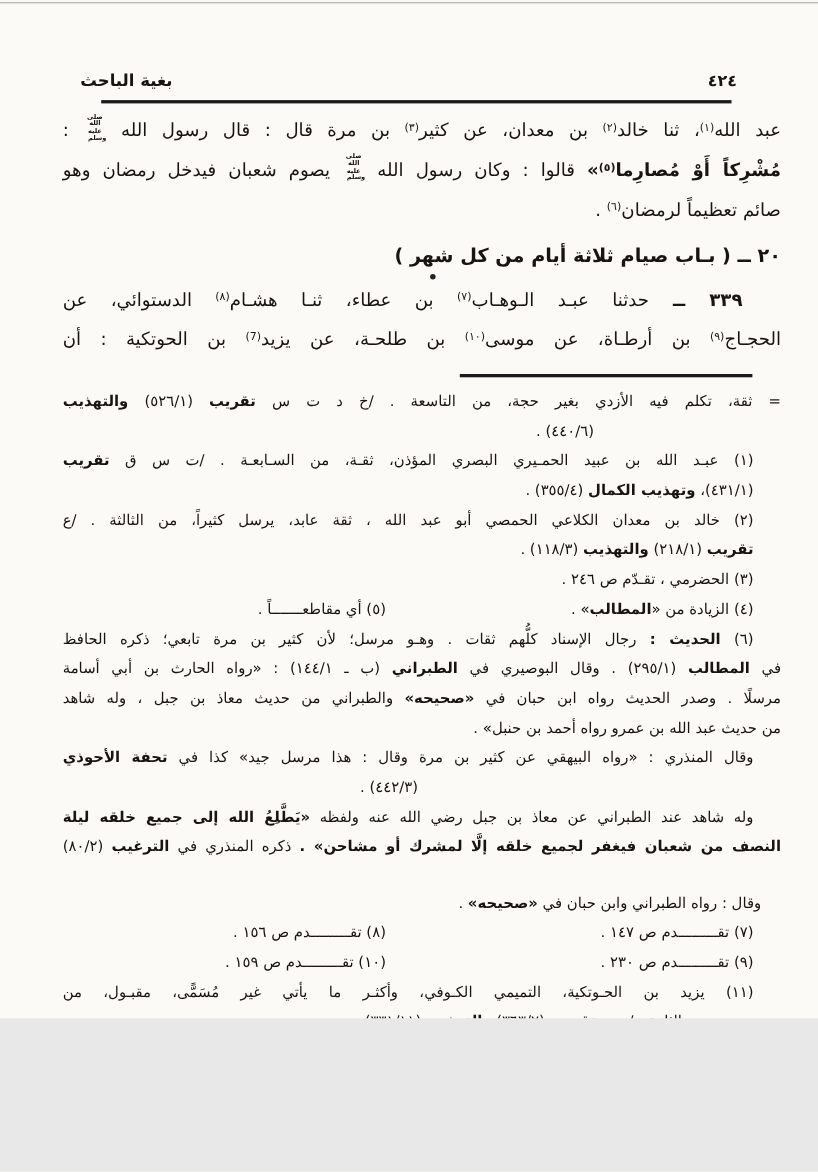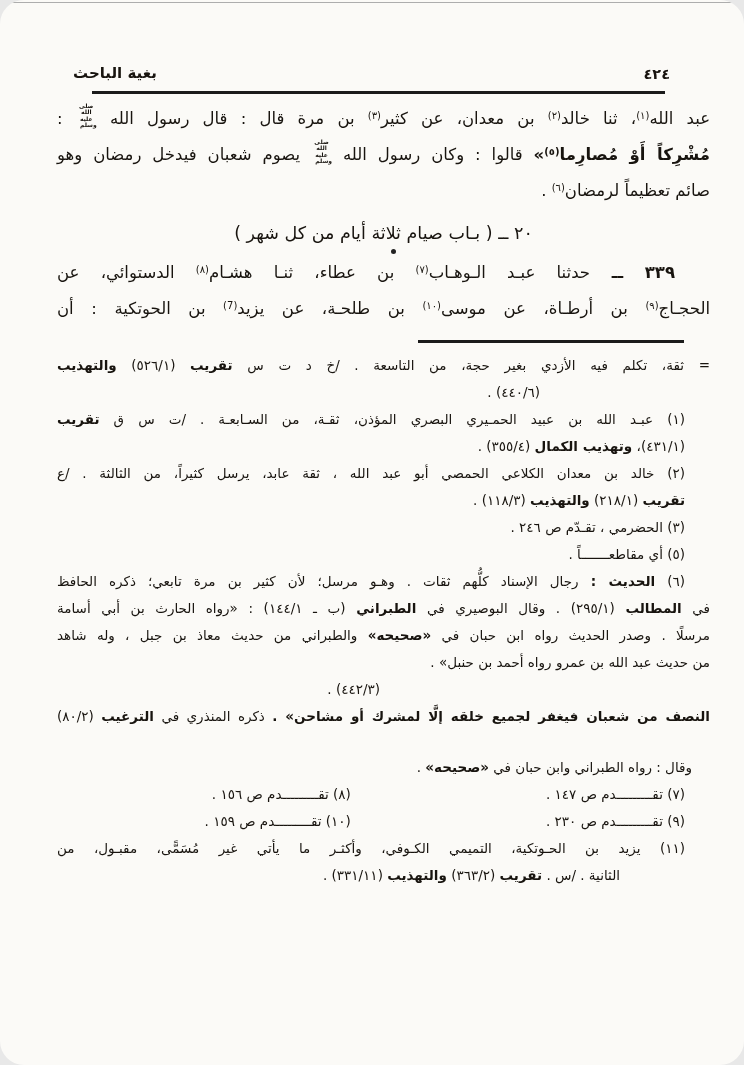--- a/index.html
+++ b/index.html
@@ -1,31 +1,30 @@
 <!DOCTYPE html>
 <html lang="ar"><head>
 <meta charset="utf-8">
 <style>
   html,body{margin:0;padding:0;background:#e8e8e8;}
   .page{
-    width:744px;height:1065px;position:relative;margin:0 auto;
+    width:744px;height:926px;position:relative;margin:0 auto;
     background:#fbfaf7;color:#18140f;overflow:hidden;direction:rtl;
     font-family:"DejaVu Sans",sans-serif;
-    border-radius:24px;
   }
   .scan-line{position:absolute;top:2px;left:0;width:100%;height:1px;background:#9a9a9a;opacity:.8;}
   .content{margin:0 34px 0 57px;}
   .hdr{direction:ltr;display:flex;justify-content:space-between;align-items:flex-end;
     padding:64px 40px 0 16px;font-weight:700;}
   .hdr .bt{font-size:15px;}
   .hdr .pn{font-size:14.5px;letter-spacing:2px;}
   .rule{margin:9px 45px 0 35px;height:3px;background:#1b1b1b;}
   .main{margin-top:7px;font-size:16.5px;}
   .main .ln{line-height:36px;}
-  .heading{font-size:17.5px;font-weight:400;text-align:center;line-height:36px;margin:6px 0 4px;}
+  .heading{font-size:17.5px;font-weight:700;text-align:right;line-height:36px;margin:6px 0 4px;}
   .foot{margin-top:9px;font-size:13.5px;}
   .foot .ln,.fn-row{line-height:27px;}
   .ln{text-align:right;}
   .ln.j{text-align:justify;text-align-last:justify;}
   .bb{font-weight:700;}
   b{font-weight:700;}
   sup{font-size:10px;line-height:0;vertical-align:5px;}
   .saw{display:inline-block;width:21px;font-size:6px;line-height:1.05;text-align:center;
     vertical-align:-3px;font-weight:700;white-space:normal;}
   .fn-sep{margin-top:13px;margin-right:26px;width:266px;height:3px;background:#1b1b1b;}
@@ -65,28 +64,31 @@
       <div>
           <div class="ln j"><span class="seg">= ثقة، تكلم فيه الأزدي بغير حجة، من التاسعة . /خ د ت س <b>تقريب</b> (٥٢٦/١) <b>والتهذيب</b></span></div>
           <div class="ln" style="padding-right: 170px;"><span class="seg">(٤٤٠/٦) .</span></div>
           <div class="ln j" style="padding-right: 25px;"><span class="seg">(١) عبـد الله بن عبيد الحمـيري البصري المؤذن، ثقـة، من السـابعـة . /ت س ق <b>تقريب</b></span></div>
           <div class="ln" style="padding-right: 25px;"><span class="seg">(٤٣١/١)، <b>وتهذيب الكمال</b> (٣٥٥/٤) .</span></div>
           <div class="ln j" style="padding-right: 25px;"><span class="seg">(٢) خالد بن معدان الكلاعي الحمصي أبو عبد الله ، ثقة عابد، يرسل كثيراً، من الثالثة . /ع</span></div>
           <div class="ln" style="padding-right: 25px;"><span class="seg"><b>تقريب</b> (٢١٨/١) <b>والتهذيب</b> (١١٨/٣) .</span></div>
           <div class="ln" style="padding-right: 25px;"><span class="seg">(٣) الحضرمي ، تقـدّم ص ٢٤٦ .</span></div>
         </div>
       <div class="fn-row">
+          <span class="seg cell">(٤) الزيادة من «<b>المطالب</b>» .</span>
           <span class="seg cell">(٥) أي مقاطعـــــــاً .</span>
         </div>
       <div>
           <div class="ln j" style="padding-right: 25px;"><span class="seg">(٦) <b>الحديث :</b> رجال الإسناد كلُّهم ثقات . وهـو مرسل؛ لأن كثير بن مرة تابعي؛ ذكره الحافظ</span></div>
           <div class="ln j"><span class="seg">في <b>المطالب</b> (٢٩٥/١) . وقال البوصيري في <b>الطبراني</b> (ب ـ ١٤٤/١) : «رواه الحارث بن أبي أسامة</span></div>
           <div class="ln j"><span class="seg">مرسلًا . وصدر الحديث رواه ابن حبان في <b>«صحيحه»</b> والطبراني من حديث معاذ بن جبل ، وله شاهد</span></div>
           <div class="ln"><span class="seg">من حديث عبد الله بن عمرو رواه أحمد بن حنبل» .</span></div>
+          <div class="ln j" style="padding-right: 25px;"><span class="seg">وقال المنذري : «رواه البيهقي عن كثير بن مرة وقال : هذا مرسل جيد» كذا في <b>تحفة الأحوذي</b></span></div>
           <div class="ln" style="padding-right: 330px;"><span class="seg">(٤٤٢/٣) .</span></div>
+          <div class="ln j" style="padding-right: 25px;"><span class="seg">وله شاهد عند الطبراني عن معاذ بن جبل رضي الله عنه ولفظه </span><span class="seg bb">«يَطَّلِعُ الله إلى جميع خلقه ليلة</span></div>
           <div class="ln j"><span class="seg bb">النصف من شعبان فيغفر لجميع خلقه إلَّا لمشرك أو مشاحن» .</span><span class="seg"> ذكره المنذري في <b>الترغيب</b> (٨٠/٢)</span></div>
           <div class="ln" style="padding-right: 18px; margin-top: 24px;"><span class="seg">وقال : رواه الطبراني وابن حبان في <b>«صحيحه»</b> .</span></div>
         </div>
       <div class="fn-row">
           <span class="seg cell">(٧) تقـــــــــدم ص ١٤٧ .</span>
           <span class="seg cell">(٨) تقـــــــــدم ص ١٥٦ .</span>
         </div>
       <div class="fn-row">
           <span class="seg cell">(٩) تقـــــــــدم ص ٢٣٠ .</span>
           <span class="seg cell">(١٠) تقـــــــــدم ص ١٥٩ .</span>

